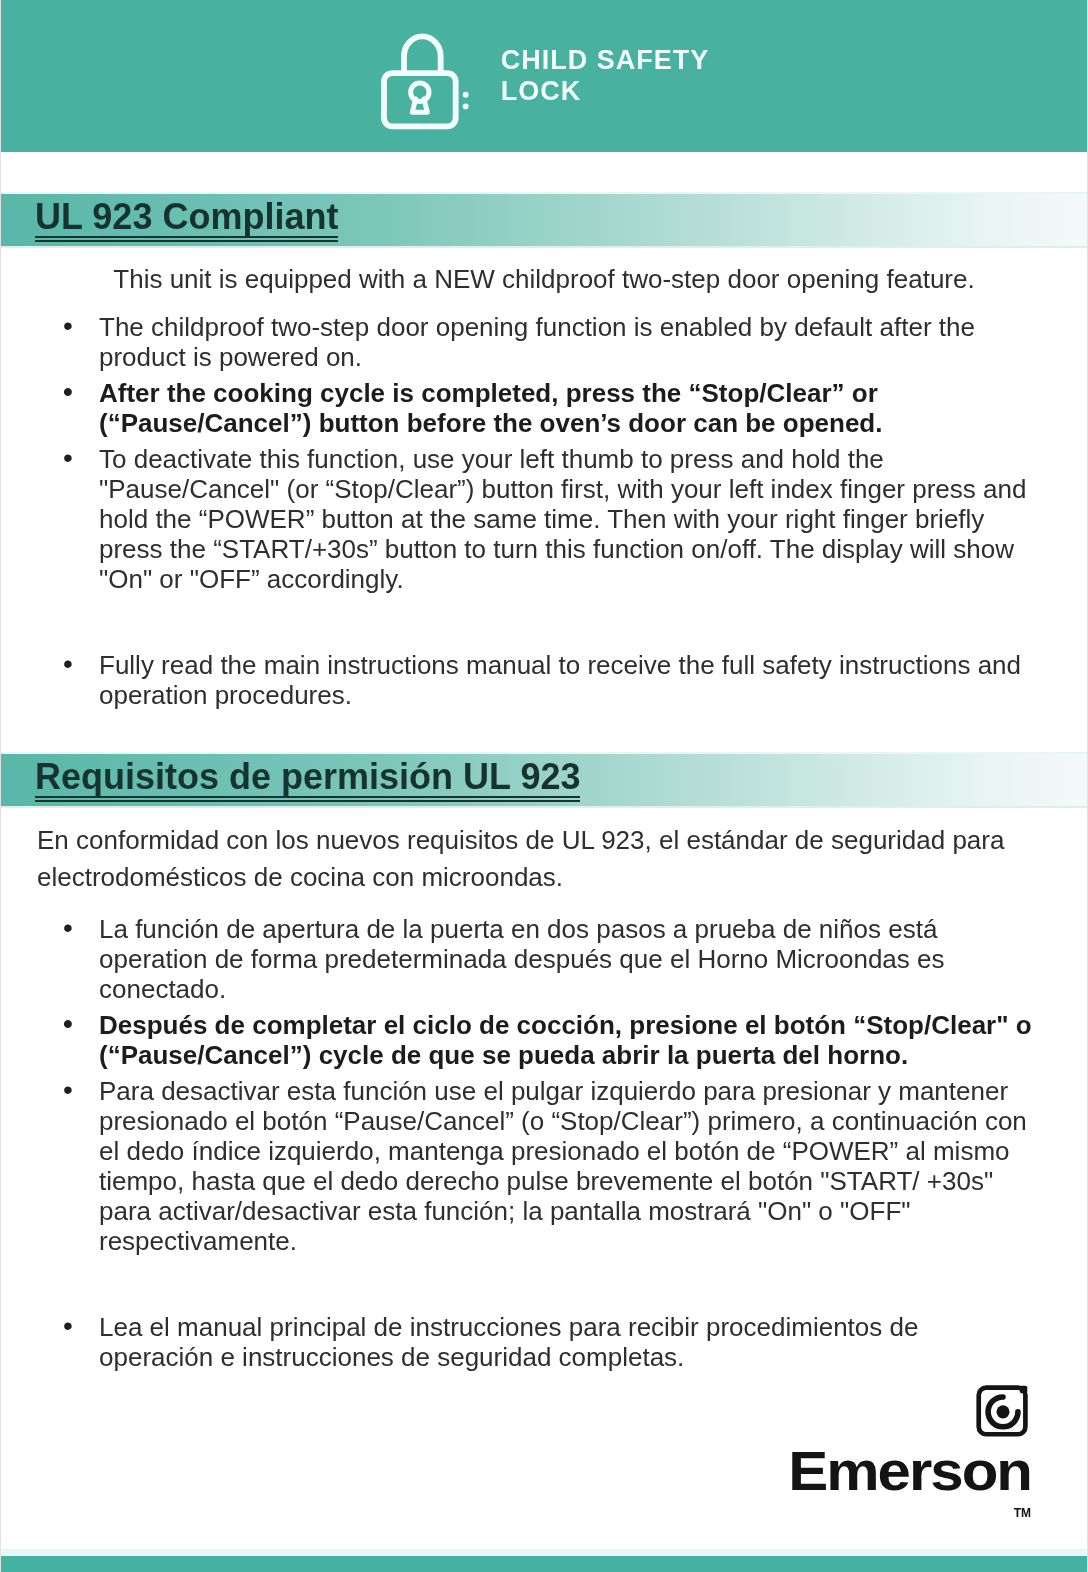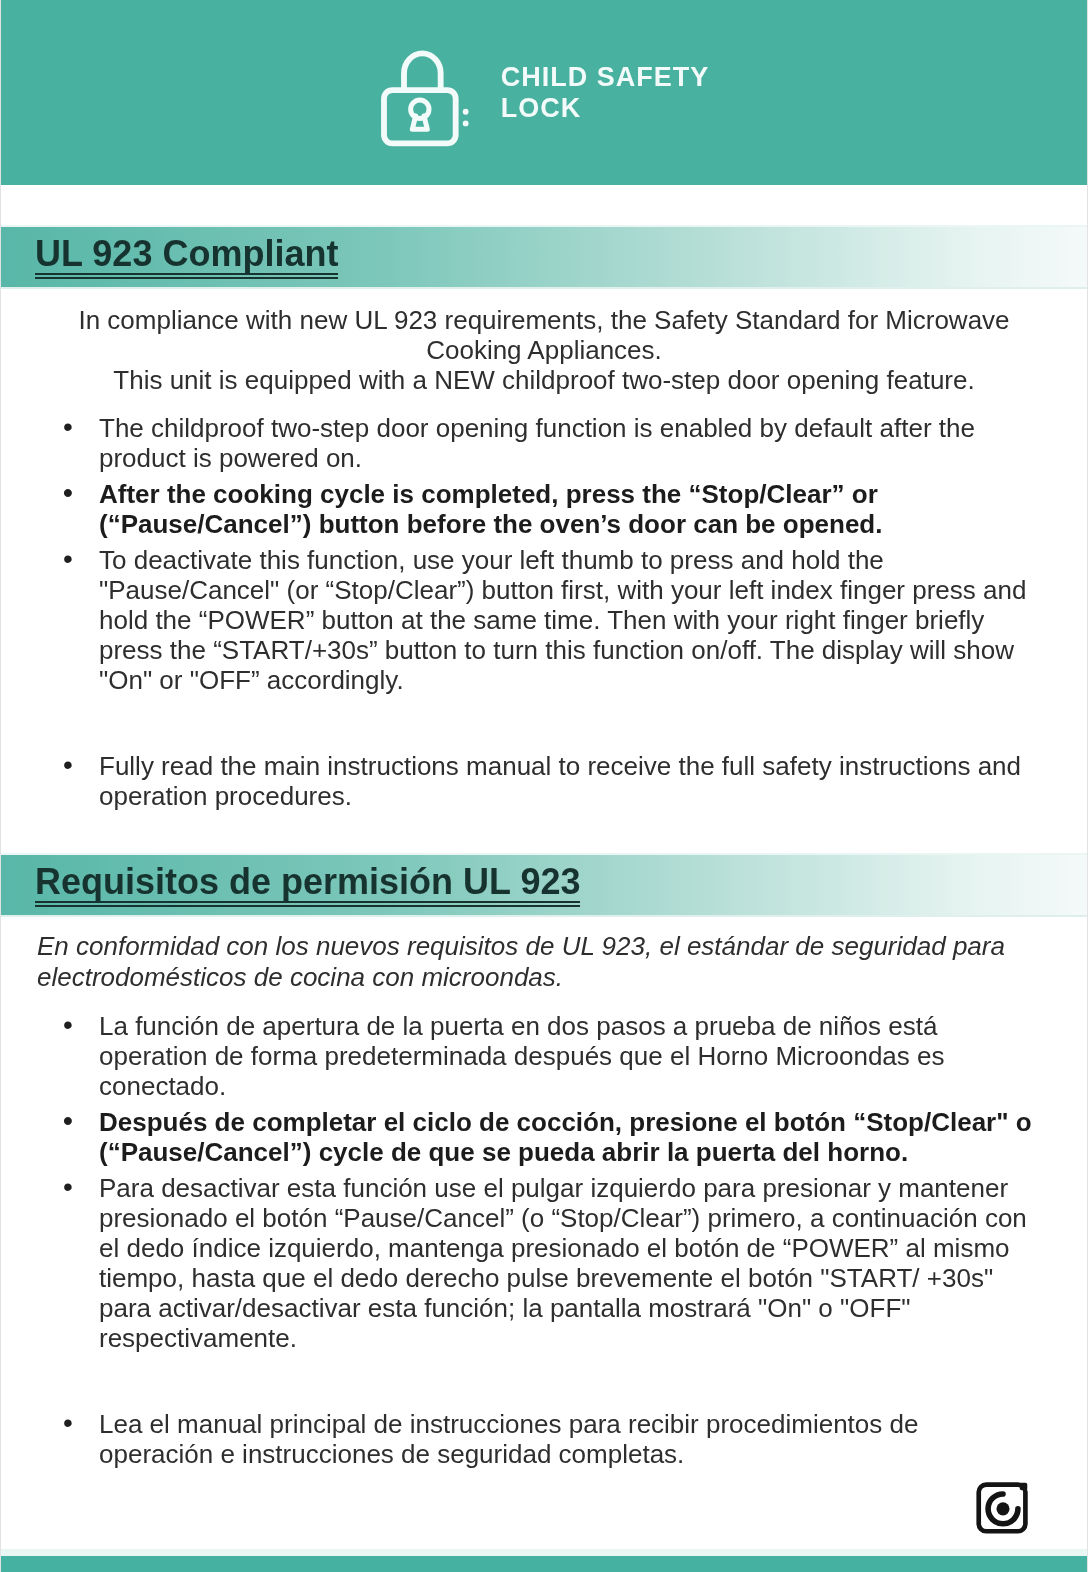--- a/index.html
+++ b/index.html
@@ -10,39 +10,39 @@
     color:#2e2e2e;
     position:relative;
     overflow:hidden;
     border-left:1px solid #e2e2e2;
     border-right:1px solid #e2e2e2;
     box-sizing:border-box;
   }
 
   
   .top-banner{
-    height:185px;
+    height:152px;
     background:#49b1a0;
     display:flex;
     align-items:center;
     justify-content:center;
     gap:22px;
   }
   .lock-wrap{width:100px;height:130px;flex:0 0 auto;}
   .banner-title{
     color:#f2fbf9;
     font-weight:bold;
     font-size:27px;
     line-height:31px;
     letter-spacing:1px;
   }
 
   
   .section-bar{
-    height:64px;
+    height:56px;
     background:linear-gradient(to right,#58b7a8 0%,#7cc7ba 35%,#b5ded6 65%,#e7f4f1 90%,#f4faf9 100%);
     border-top:2px solid #e9f6f3;
     border-bottom:2px solid #dff0ec;
     display:flex;
     align-items:center;
     padding-left:34px;
     box-sizing:border-box;
   }
   .section-heading{
     font-size:36px;
@@ -59,22 +59,21 @@
   .intro-en{
     margin:16px 40px 0 40px;
     text-align:center;
     font-size:26px;
     line-height:30px;
   }
   .intro-es{
     margin:14px 48px 0 36px;
     text-align:left;
     font-size:26px;
-    line-height:31px;
-    font-style:italic;
+    line-height:37px;
   }
   .intro-es p{margin:0 0 6px 0;}
   .intro-en p{margin:0;}
 
   
   ul.bullets{
     list-style:none;
     margin:18px 48px 0 0;
     padding:0 0 0 98px;
   }
@@ -154,21 +153,20 @@
     <div>CHILD SAFETY</div>
     <div>LOCK</div>
   </div>
 </header>
 
 <div class="section-bar bar-en">
   <span class="section-heading">UL 923 Compliant</span>
 </div>
 
 <div class="intro-en">
-  <p>In compliance with new UL 923 requirements, the Safety Standard for Microwave Cooking Appliances.</p>
   <p>This unit is equipped with a NEW childproof two-step door opening feature.</p>
 </div>
 
 <ul class="bullets">
   <li>The childproof two-step door opening function is enabled by default after the product is powered on.</li>
   <li class="bold">After the cooking cycle is completed, press the “Stop/Clear” or (“Pause/Cancel”) button before the oven’s door can be opened.</li>
   <li>To deactivate this function, use your left thumb to press and hold the "Pause/Cancel" (or “Stop/Clear”) button first, with your left index finger press and hold the “POWER” button at the same time. Then with your right finger briefly press the “START/+30s” button to turn this function on/off. The display will show "On" or "OFF” accordingly.</li>
   <li class="gap-before">Fully read the main instructions manual to receive the full safety instructions and operation procedures.</li>
 </ul>
 

